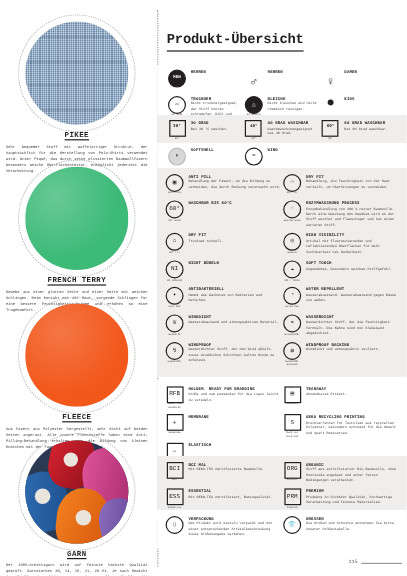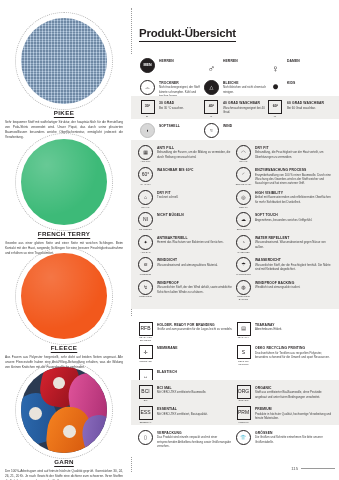--- a/index.html
+++ b/index.html
@@ -1,20 +1,20 @@
 <!DOCTYPE html>
 <html><head>
 <meta charset="utf-8">
 <style>
   html,body{margin:0;padding:0;}
   body{
     width:339px;height:480px;overflow:hidden;background:#ffffff;
     font-family:"Liberation Sans", sans-serif;color:#231f20;
   }
-  #page{position:relative;width:339px;height:480px;}
+  #page{position:relative;width:339px;height:480px;font-family:Liberation Mono, monospace;}
 
   
   #left-col{position:absolute;left:0;top:0;width:128px;height:480px;}
   .swatch-block{position:absolute;left:0;width:128px;}
   .swatch-ring{
     position:relative;width:86px;height:86px;margin:0 auto;
     border-radius:50%;
   }
   .swatch-ring:before{
     content:"";position:absolute;left:-6px;top:-6px;right:-6px;bottom:-6px;

